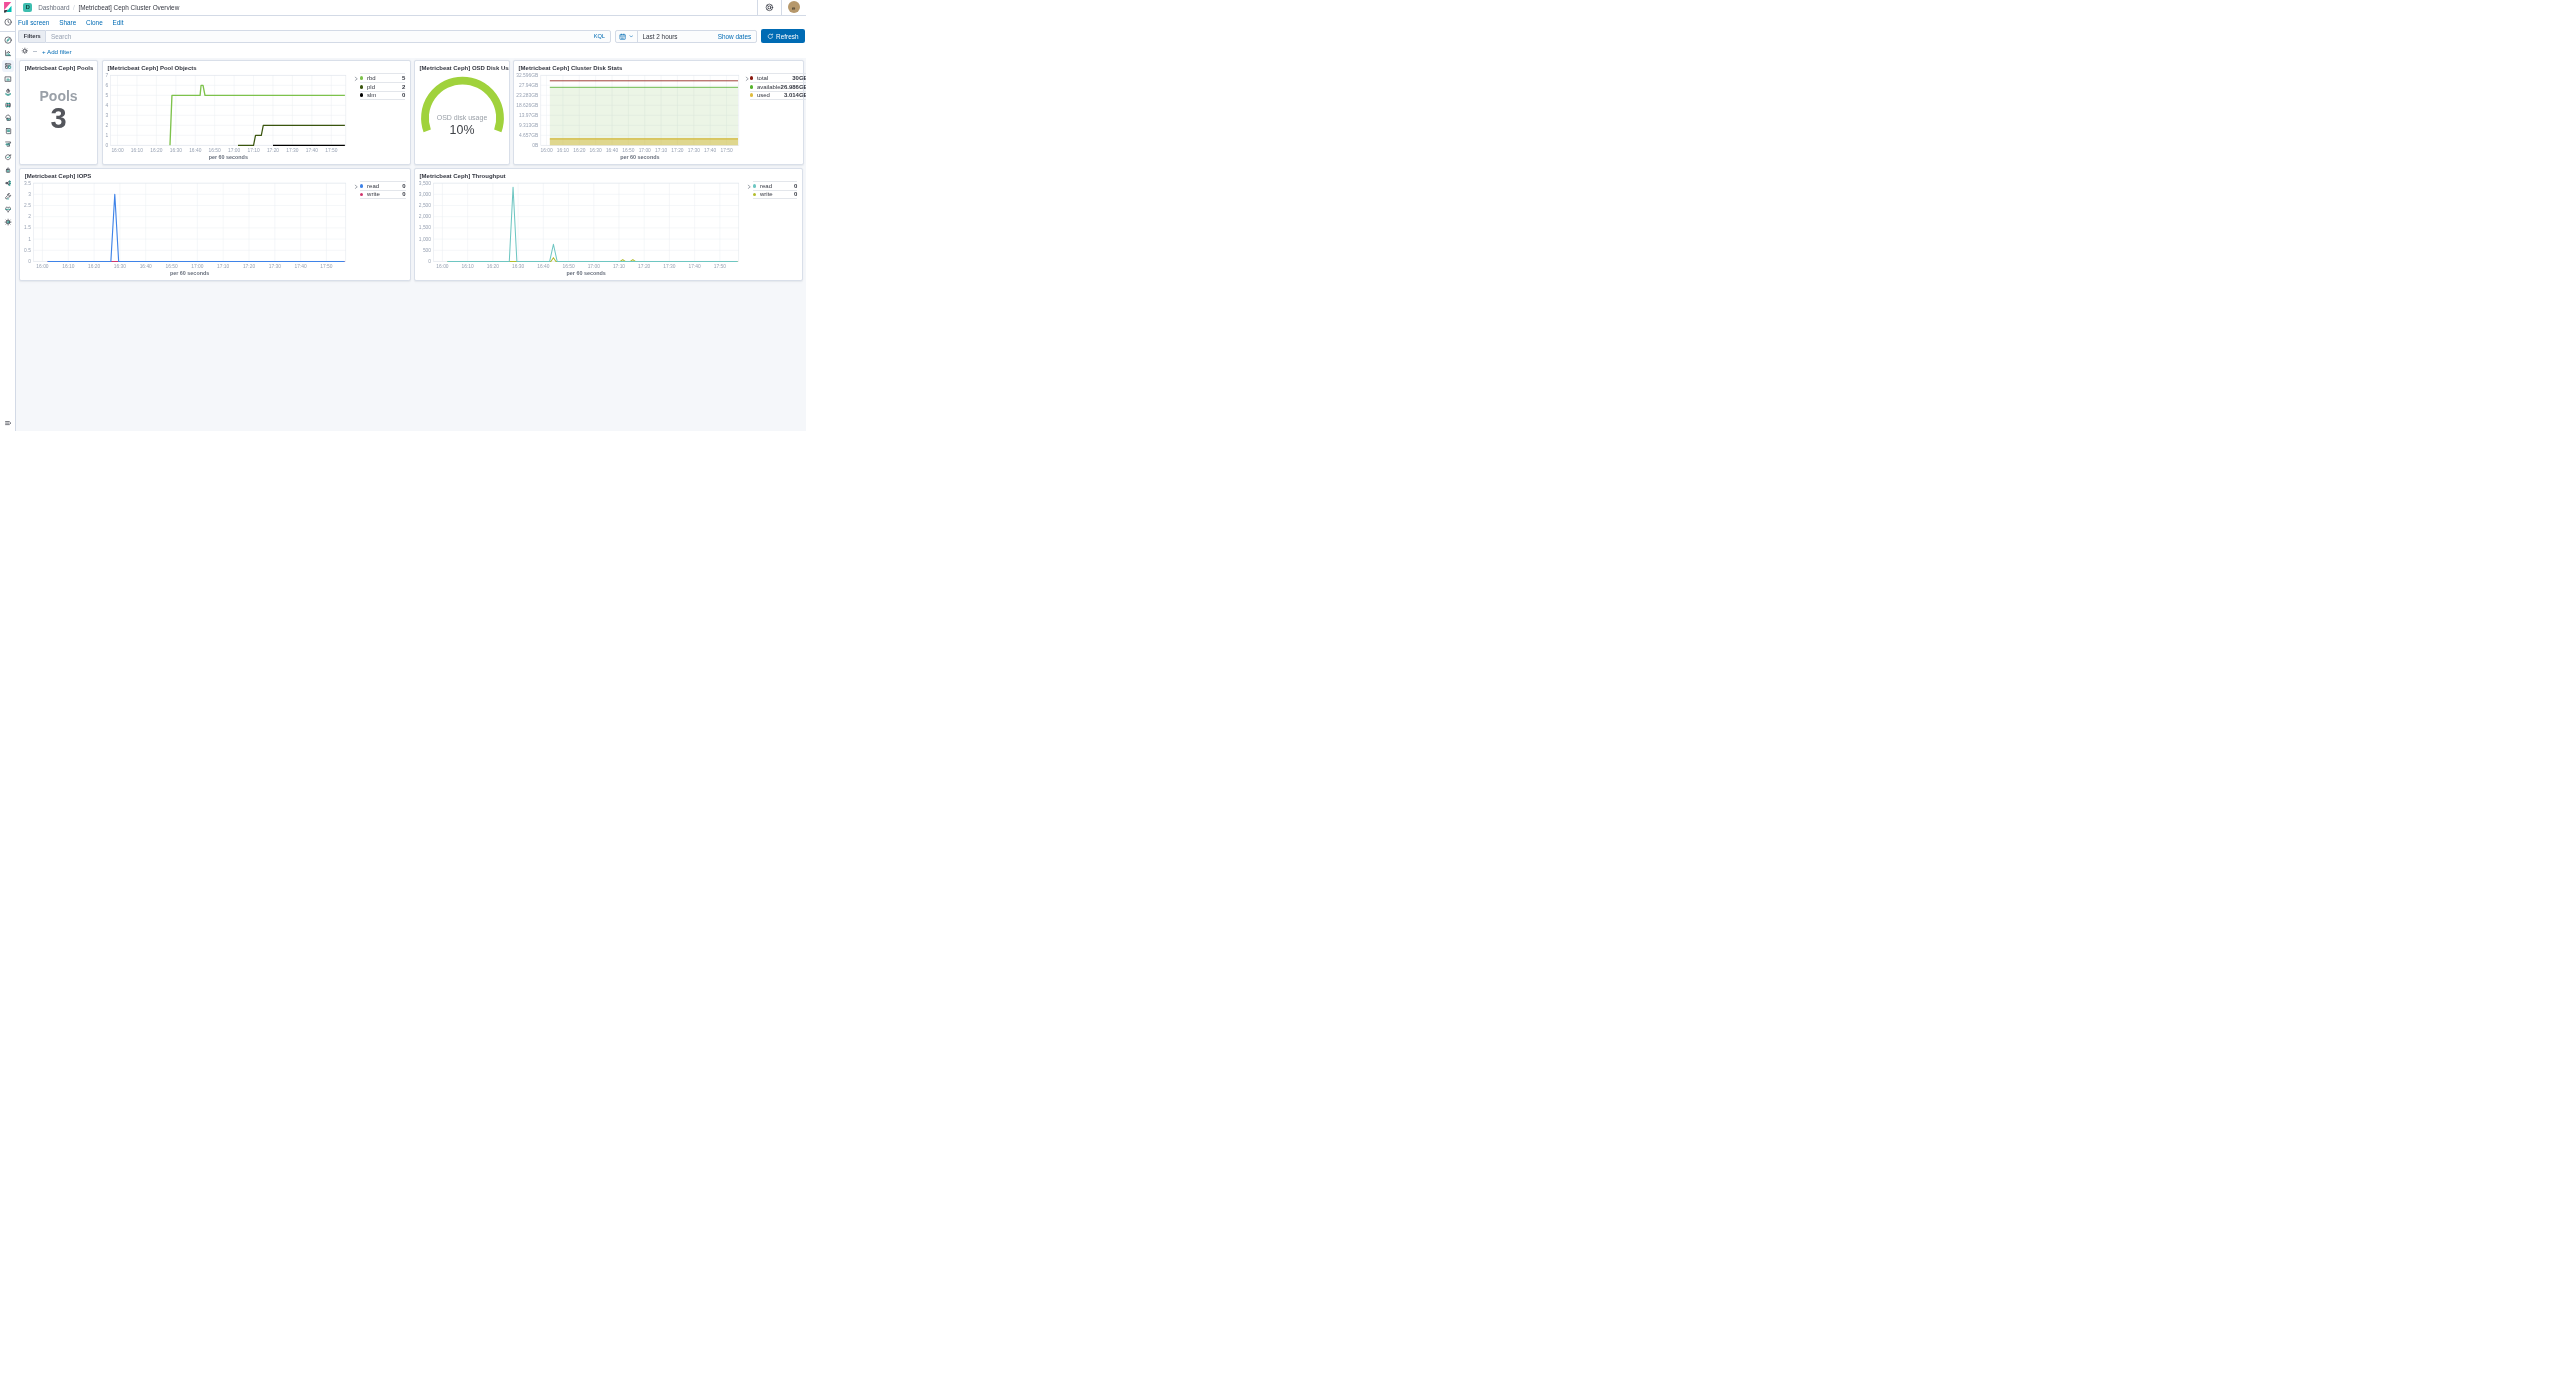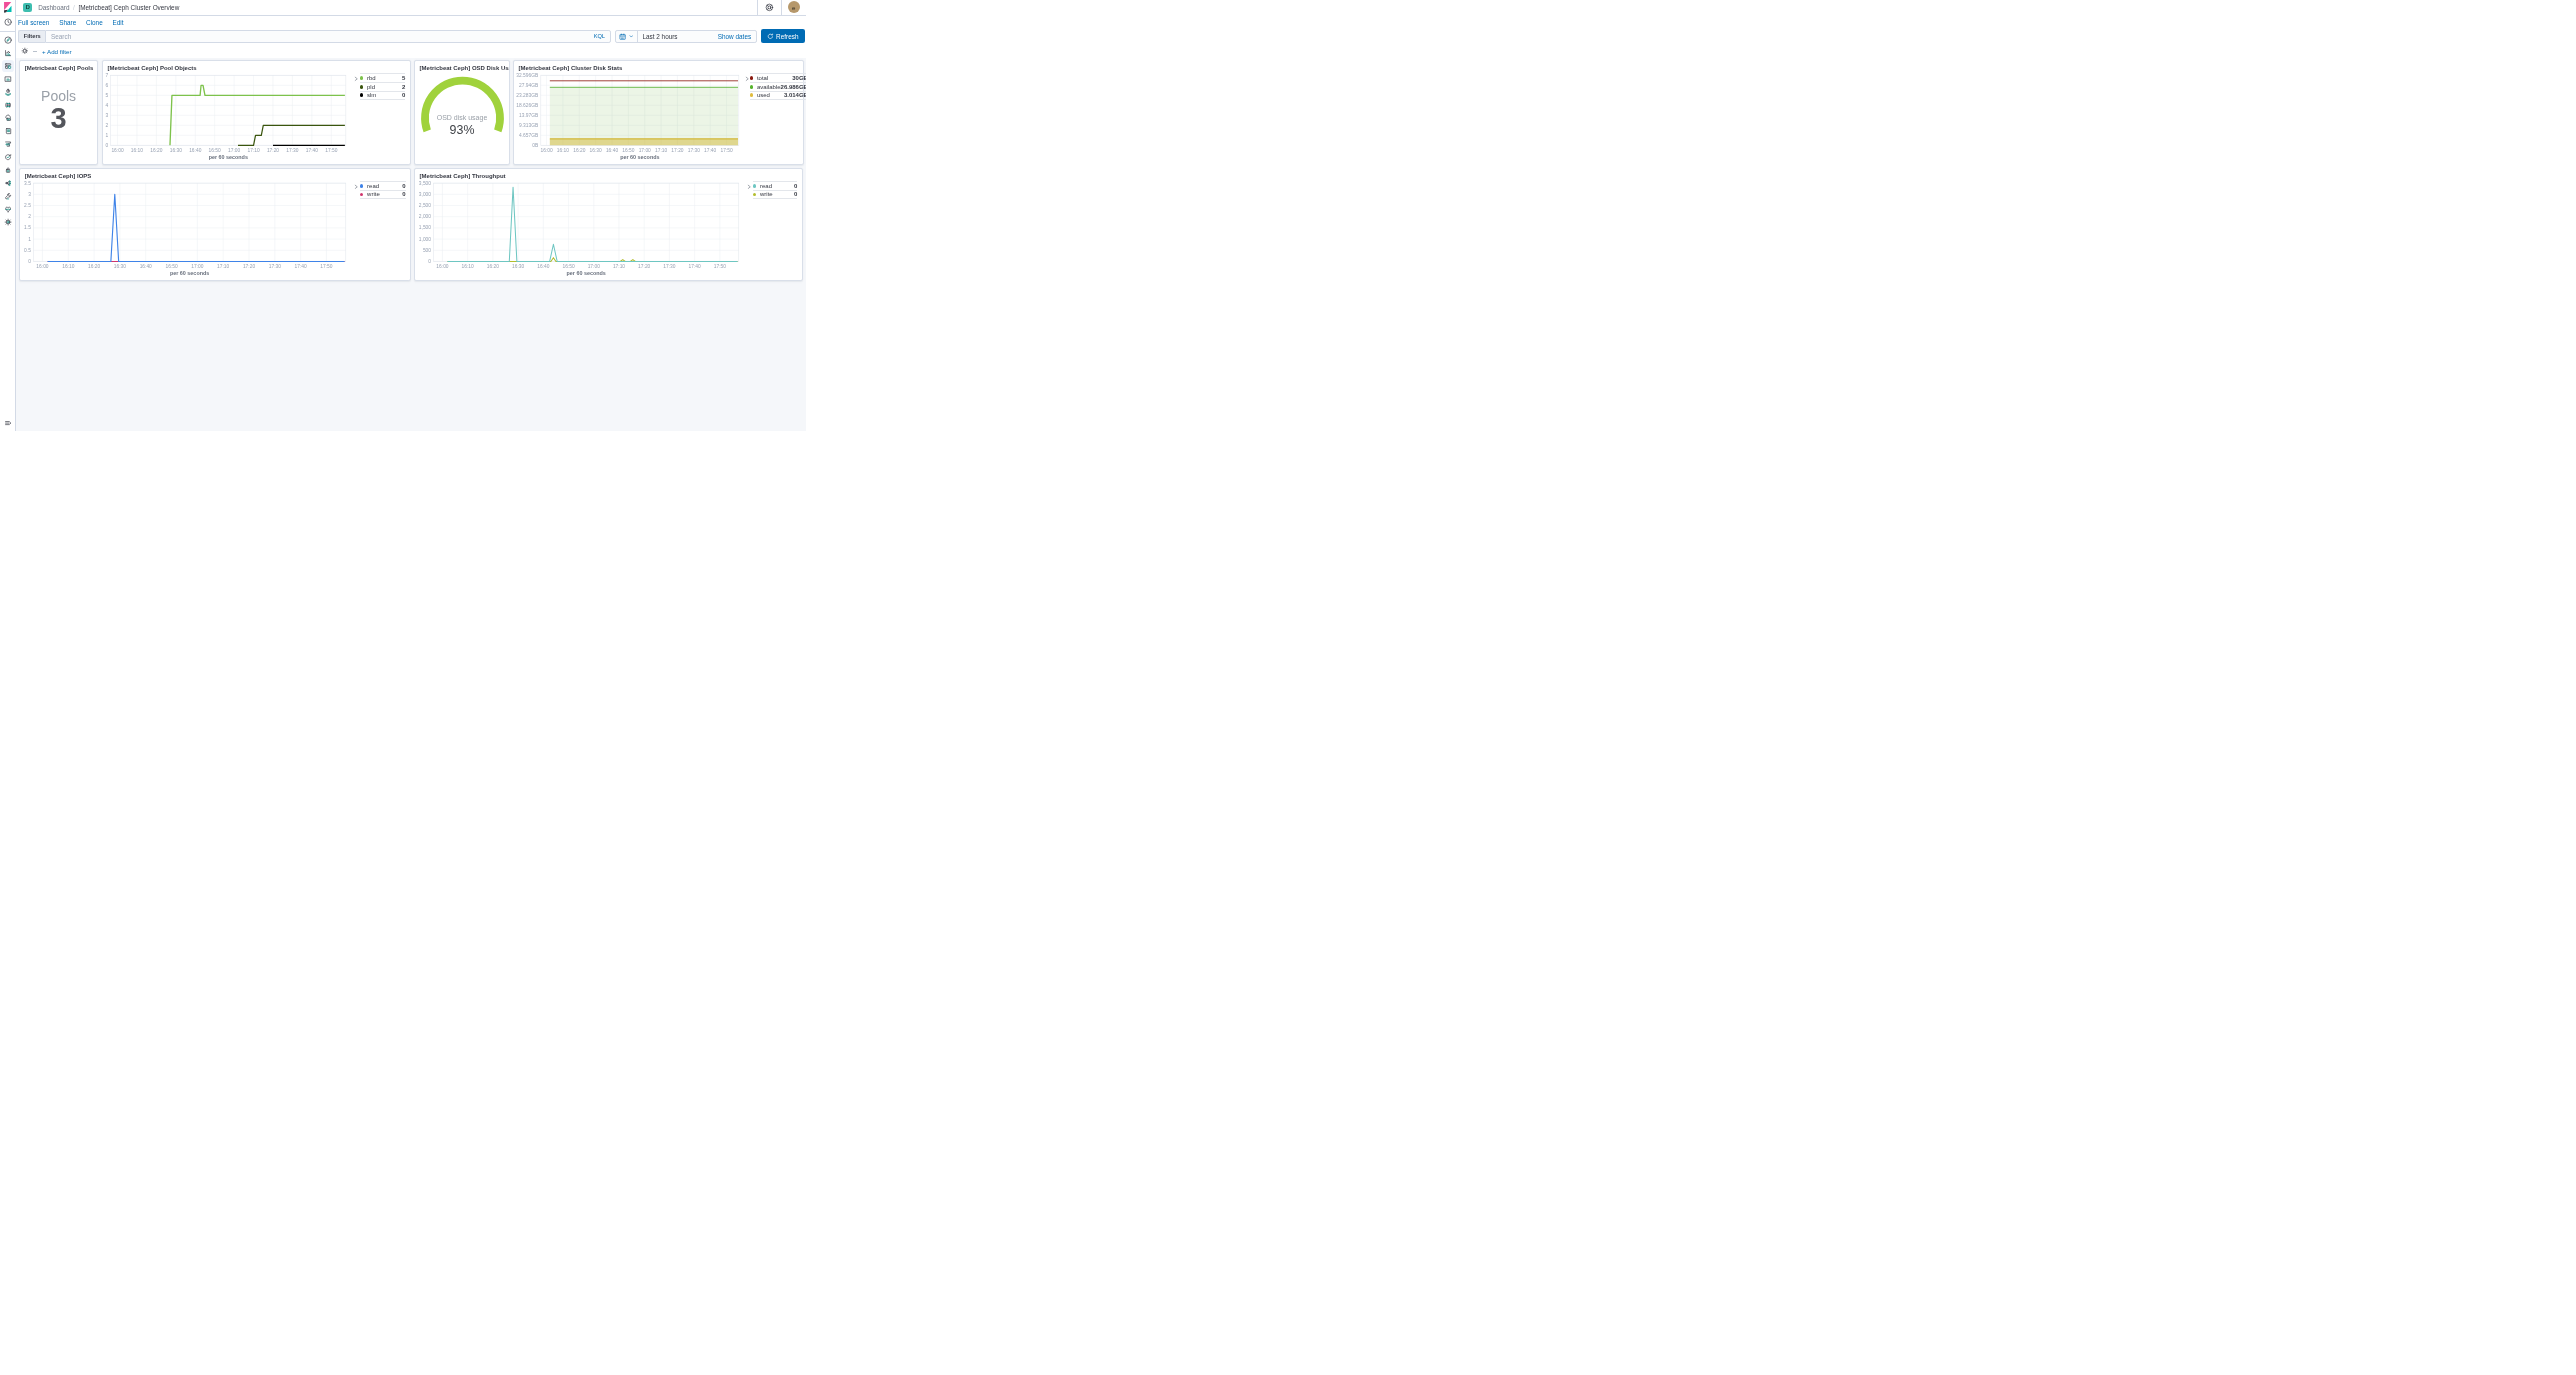--- a/index.html
+++ b/index.html
@@ -78,21 +78,21 @@
   .legend-rows { flex:1; }
   .legend-row { display:flex; align-items:center; height:8.8px; border-top:0.5px solid #E3E6EB;
                 font-size:6px; cursor:pointer; }
   .legend-rows .legend-row:last-child { border-bottom:0.5px solid #E3E6EB; }
   .dot { width:3.6px; height:3.6px; border-radius:50%; margin-right:3.6px; flex:none; }
   .legend-label { flex:1; color:#343741; }
   .legend-value { font-weight:700; color:#343741; }
   
   .metric-wrap { height:calc(100% - 12.4px); display:flex; flex-direction:column; align-items:center;
                  justify-content:center; margin-top:-5.2px; }
-  .metric-label { font-size:14px; color:#9aa0a8; }
+  .metric-label { font-size:14px; color:#9aa0a8;font-weight:bold; }
   .metric-value { font-size:29px; font-weight:700; color:#54565c; line-height:1.0; }
   
   .gauge-wrap { position:relative; height:calc(100% - 12.4px); }
   .gauge-svg { position:absolute; left:0; top:0; }
   .gauge-label { position:absolute; left:0; right:0; top:43px; text-align:center;
                  color:#9aa0a8; font-size:7px; }
   .gauge-value { position:absolute; left:0; right:0; top:52px; text-align:center;
                  color:#3f4247; font-size:12.4px; }
 </style>
 </head>
@@ -396,21 +396,21 @@
     </div>
   </section>
 
   <section class="panel" style="left:398px;top:2.1px;width:96px;height:105px;">
     <div class="panel-title">[Metricbeat Ceph] OSD Disk Usage</div>
     <div class="gauge-wrap">
       <svg class="gauge-svg" width="95" height="72" viewBox="0 0 184 140">
         <path d="M23.4 116.5 A73 73 0 1 1 160.6 116.5" fill="none" stroke-width="15" stroke="#a0d23c"></path>
       </svg>
       <div class="gauge-label">OSD disk usage</div>
-      <div class="gauge-value">93%</div>
+      <div class="gauge-value">10%</div>
     </div>
   </section>
 
   <section class="panel" style="left:497px;top:2.1px;width:291px;height:105px;">
     <div class="panel-title">[Metricbeat Ceph] Cluster Disk Stats</div>
     <div class="panel-body">
       <div class="chart"><svg width="230" height="92" viewBox="0 0 446 178">
             <rect x="52" y="8" width="384" height="136" fill="#fff"></rect>
             <line x1="52" y1="144" x2="436" y2="144" stroke="#ECEFF3"></line>
             <text x="47" y="147" text-anchor="end" fill="#98A2B3" font-size="9.5" font-family="&quot;Liberation Sans&quot;, sans-serif">0B</text>

